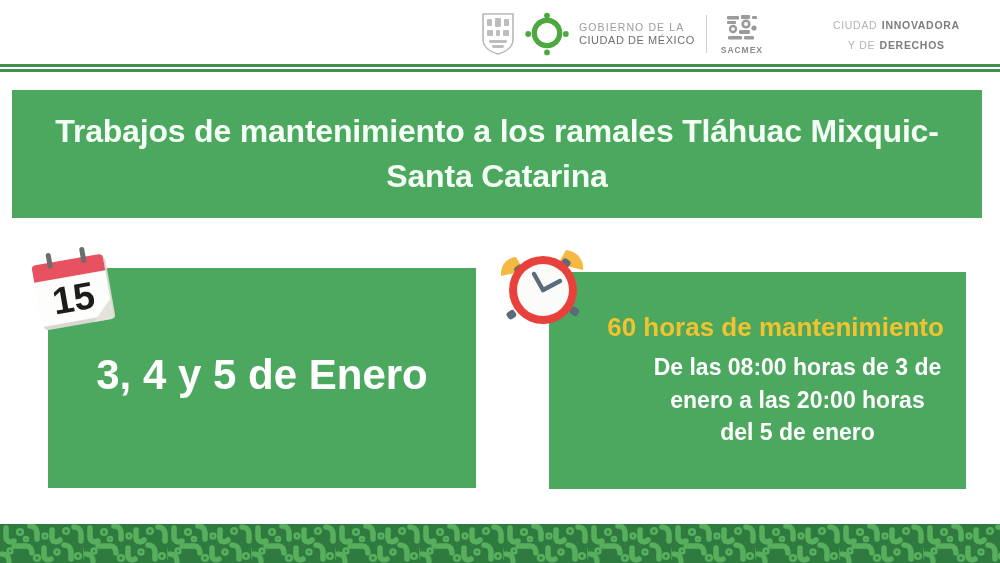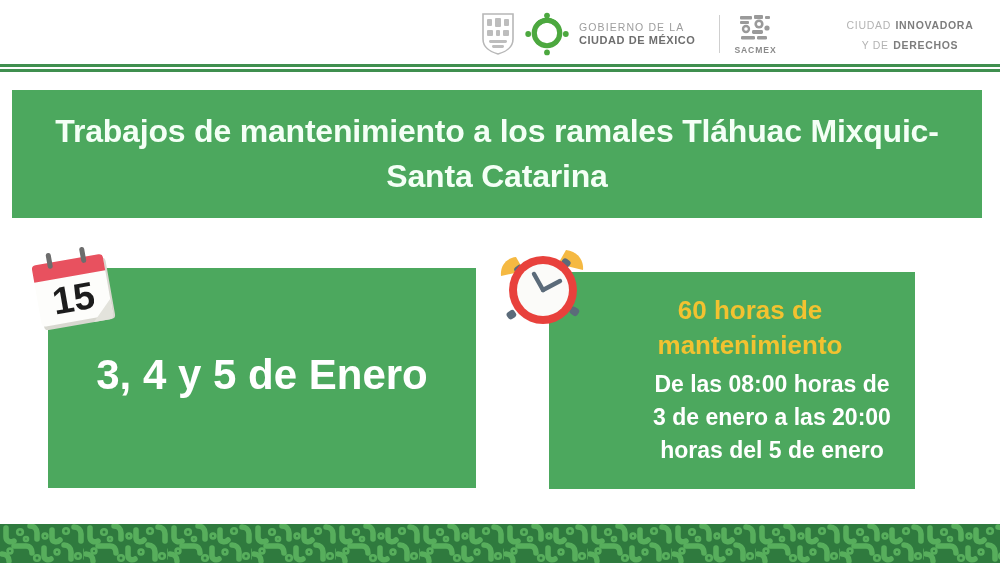--- a/index.html
+++ b/index.html
@@ -41,33 +41,33 @@
   .cdmx-mark {
     width: 46px;
     height: 44px;
     margin-right: 9px;
   }
   .gob-text {
     display: flex;
     flex-direction: column;
     justify-content: center;
     line-height: 1.18;
-    margin-right: 24px;
+    margin-right: 11px;
   }
   .gob-line1 {
     font-size: 10.5px;
     letter-spacing: 1.1px;
     color: #9d9d9d;
     font-weight: normal;
   }
   .gob-line2 {
     font-size: 11px;
     letter-spacing: 0.55px;
     color: #6e6e6e;
-    font-weight: bold;
+    font-weight: normal;
   }
   .vdivider {
     width: 1px;
     height: 38px;
     background: #cfcfcf;
     margin-right: 14px;
   }
   .sacmex-block {
     display: flex;
     flex-direction: column;
@@ -157,21 +157,21 @@
     color: #ffffff;
     font-size: 42px;
     font-weight: bold;
     text-align: center;
     line-height: 1.32;
   }
 
   .right-card {
     left: 549px;
     top: 272px;
-    width: 366px;
+    width: 417px;
     height: 217px;
     display: flex;
     flex-direction: column;
     align-items: center;
     justify-content: center;
     padding: 4px 22px 6px 58px;
   }
   .right-head {
     color: #f2c230;
     font-size: 26px;

